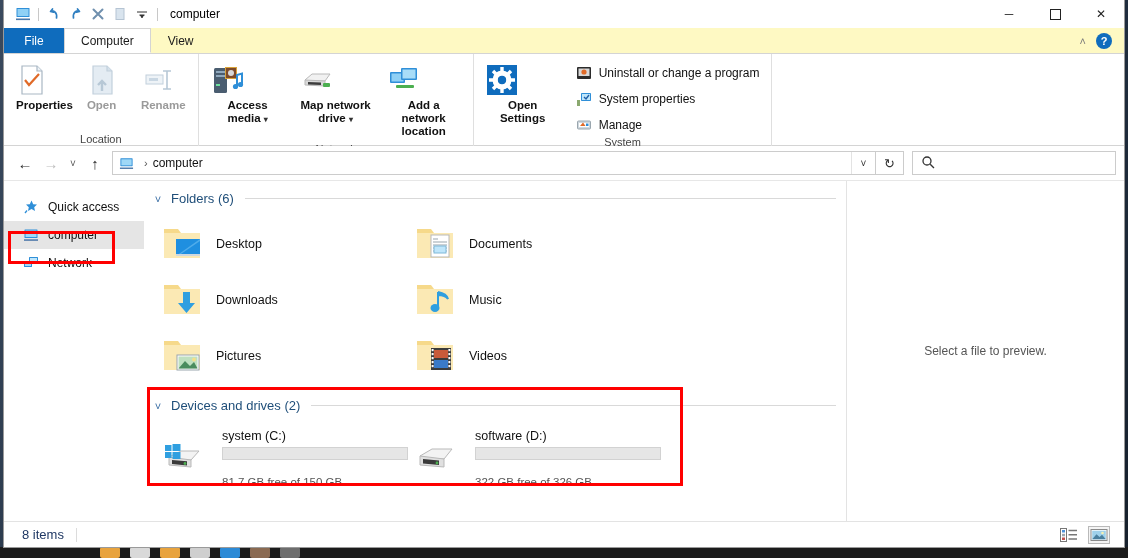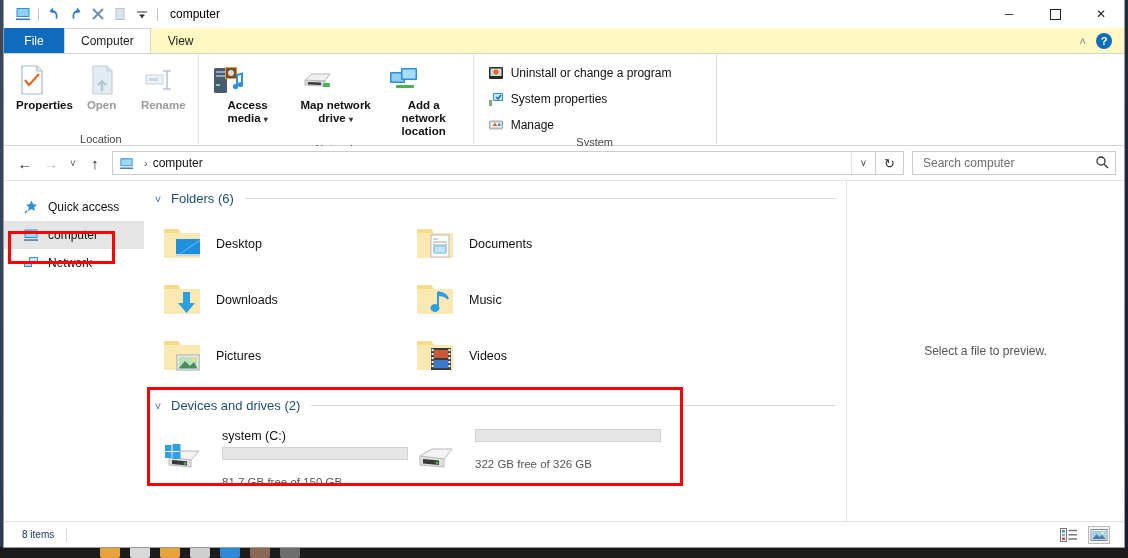--- a/index.html
+++ b/index.html
@@ -99,21 +99,21 @@
   .drive .dname{font-size:12.5px;color:#111;margin-bottom:4px;}
   .bar{width:186px;height:13px;background:#e6e6e6;border:1px solid #d2d2d2;}
   .bar .fill{height:100%;background:#26a0da;}
   .drive .dfree{font-size:11.5px;color:#555;margin-top:16px;}
 
   .previewpane{width:278px;flex:0 0 278px;border-left:1px solid #e3e3e3;display:flex;align-items:center;justify-content:center;background:#fff;}
   .previewpane .ptext{font-size:12px;color:#555;}
 
   
   .statusbar{height:26px;flex:0 0 auto;border-top:1px solid #e3e3e3;display:flex;align-items:center;padding:0 8px;background:#fff;}
-  .status-txt{font-size:10px;color:#1f3864;padding-left:10px;}
+  .status-txt{font-size:13px;color:#1f3864;padding-left:10px;}
   .status-sep{width:1px;height:14px;background:#dcdcdc;margin-left:12px;}
   .viewicons{margin-left:auto;display:flex;align-items:center;gap:8px;padding-right:6px;}
   .vbtn{width:22px;height:18px;display:flex;align-items:center;justify-content:center;}
   .vbtn.active{border:1px solid #b9b9b9;background:#f4f4f4;}
 
   
   .anno{position:absolute;border:3px solid #ff0000;pointer-events:none;z-index:50;}
   #anno-computer{left:8px;top:231px;width:107px;height:33px;}
   #anno-drives{left:147px;top:387px;width:536px;height:99px;}
 </style>
@@ -281,20 +281,38 @@
             </svg>
           </span>
           <span class="lbl">Add a network location</span>
         </div>
       </div>
       <div class="rg-label">Network</div>
     </div>
 
     <div class="rgroup" style="min-width:243px;">
       <div class="rg-items">
+        <div class="bigbtn">
+          <span class="ico">
+            <svg width="32" height="32" viewBox="0 0 32 32">
+              <rect x="1" y="1" width="30" height="30" fill="#0f6cbd"></rect>
+              <g fill="#fff">
+                <circle cx="16" cy="16" r="9.5"></circle>
+              </g>
+              <g fill="#0f6cbd">
+                  <circle cx="16" cy="16" r="4"></circle>
+                </g>
+              <g stroke="#fff" stroke-width="3.4">
+                <path d="M16 3 V8 M16 24 V29 M3 16 H8 M24 16 H29 M7 7 L10.5 10.5 M21.5 21.5 L25 25 M25 7 L21.5 10.5 M10.5 21.5 L7 25"></path>
+              </g>
+              <circle cx="16" cy="16" r="4.2" fill="#0f6cbd"></circle>
+            </svg>
+          </span>
+          <span class="lbl">Open Settings</span>
+        </div>
         <div class="smallcol">
           <div class="smallbtn">
             <span class="ico">
               <svg width="16" height="16" viewBox="0 0 16 16">
                 <rect x="1" y="2" width="14" height="12" rx="1" fill="#2b2b2b"></rect>
                 <rect x="2.5" y="3.5" width="11" height="7.5" fill="#d8d8d8"></rect>
                 <circle cx="8" cy="7" r="2.6" fill="#e06a28"></circle>
               </svg>
             </span>
             <span>Uninstall or change a program</span>
@@ -341,21 +359,20 @@
           <rect x="2.5" y="3.5" width="11" height="6.5" fill="#9fd8f7"></rect>
           <rect x="1" y="12.3" width="14" height="1.5" fill="#4a76a8"></rect>
         </svg>
       </span>
       <span class="addr-sep">›</span>
       <span class="addr-txt">computer</span>
       <span class="addr-drop">˅</span>
     </div>
     <div class="refreshbtn">↻</div>
     <div class="searchbox">
-      <input type="text" placeholder="Search computer" style="">
       <span>
         <svg width="14" height="14" viewBox="0 0 14 14">
             <circle cx="6" cy="6" r="4" fill="none" stroke="#333" stroke-width="1.3"></circle>
             <path d="M9.2 9.2 L13 13" stroke="#333" stroke-width="1.3"></path>
           </svg>
       </span>
     </div>
   </div>
 
   <div class="content">
@@ -519,20 +536,21 @@
         <div class="drive">
           <span class="dicon">
             <svg width="44" height="40" viewBox="0 0 44 40">
               <path d="M6 19 L18 12 H38 L30 22 H14 Z" fill="#f3f3f3" stroke="#b9b9b9"></path>
               <path d="M6 19 V28 L30 30 V22 Z" fill="#e0e0e0" stroke="#b9b9b9"></path>
               <path d="M9 22 L25 23.4 V28 L9 26.6 Z" fill="#3a3a3a"></path>
               <circle cx="23" cy="26" r="1.4" fill="#4caf50"></circle>
             </svg>
           </span>
           <span class="dinfo">
+            <span class="dname">software (D:)</span>
             <span class="bar">
               <span class="fill" style="width: 2%; background: rgb(38, 160, 218);"></span>
             </span>
             <span class="dfree">322 GB free of 326 GB</span>
           </span>
         </div>
       </div>
     </div>
 
     <div class="previewpane">

